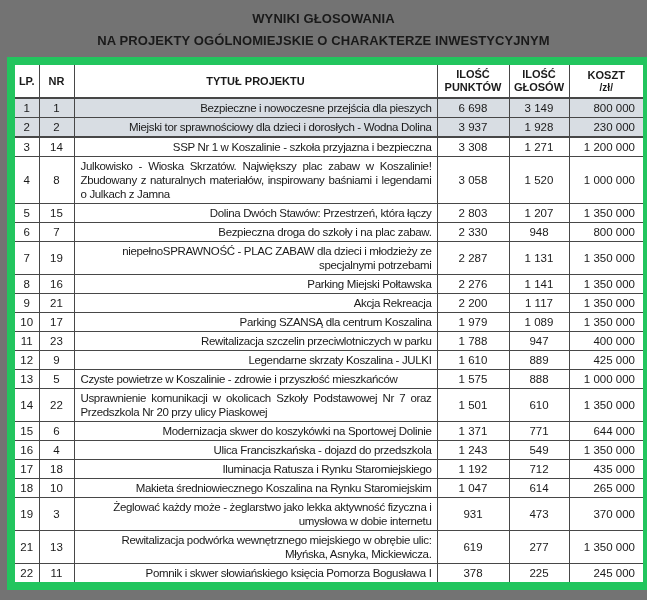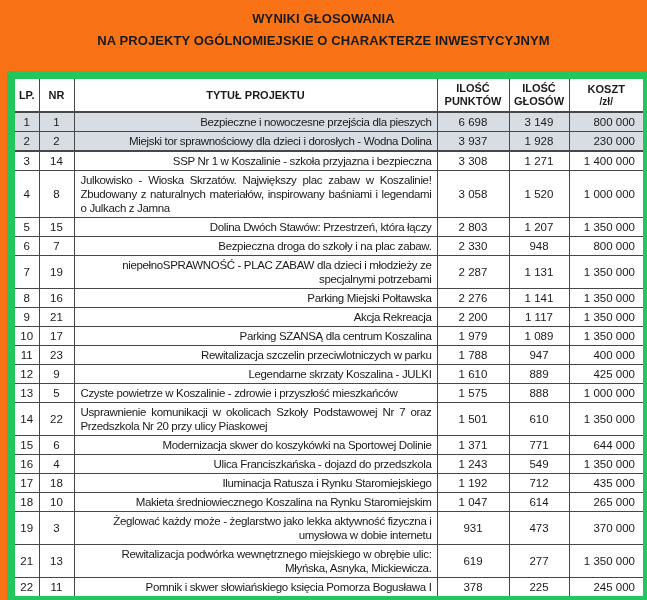--- a/index.html
+++ b/index.html
@@ -5,33 +5,33 @@
   html, body {
     margin: 0;
     padding: 0;
     background: #ffffff;
   }
   .doc {
     position: relative;
     width: 647px;
     height: 600px;
     overflow: hidden;
-    background: #f97316;
+    background: #737373;
     font-family: "Liberation Sans", sans-serif;
     color: #1a1a1a;
   }
   .title-line {
     text-align: center;
     font-weight: bold;
     font-size: 13px;
     line-height: 16px;
     letter-spacing: 0.1px;
   }
   .title-line.first  { padding-top: 11px; }
-  .title-line.second { padding-top: 6px; padding-bottom: 22px; }
+  .title-line.second { padding-top: 6px; padding-bottom: 8px; }
 
   table.results {
     border-collapse: collapse;
     table-layout: fixed;
     width: 636px;
     margin-left: 7px;
     border: 8px solid #22c55e;
   }
   th, td {
     border: 1px solid #474747;
@@ -128,21 +128,21 @@
           <td class="num">3 937</td>
           <td class="num">1 928</td>
           <td class="cost">230 000</td>
         </tr>
         <tr>
           <td class="num">3</td>
           <td class="num">14</td>
           <td class="titl">SSP Nr 1 w Koszalinie - szkoła przyjazna i bezpieczna</td>
           <td class="num">3 308</td>
           <td class="num">1 271</td>
-          <td class="cost">1 400 000</td>
+          <td class="cost">1 200 000</td>
         </tr>
         <tr class="just">
           <td class="num">4</td>
           <td class="num">8</td>
           <td class="titl">Julkowisko - Wioska Skrzatów. Największy plac zabaw w Koszalinie! Zbudowany z naturalnych materiałów, inspirowany baśniami i legendami o Julkach z Jamna</td>
           <td class="num">3 058</td>
           <td class="num">1 520</td>
           <td class="cost">1 000 000</td>
         </tr>
         <tr>

